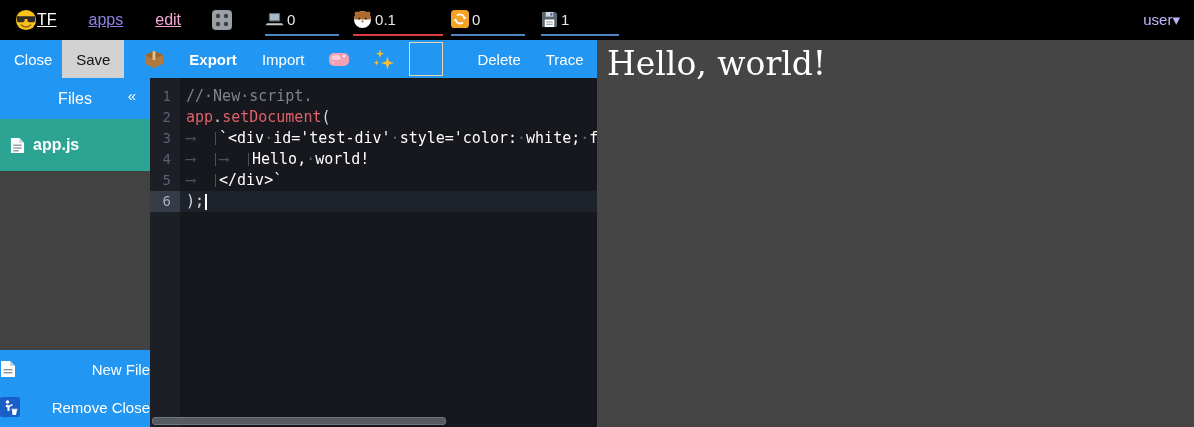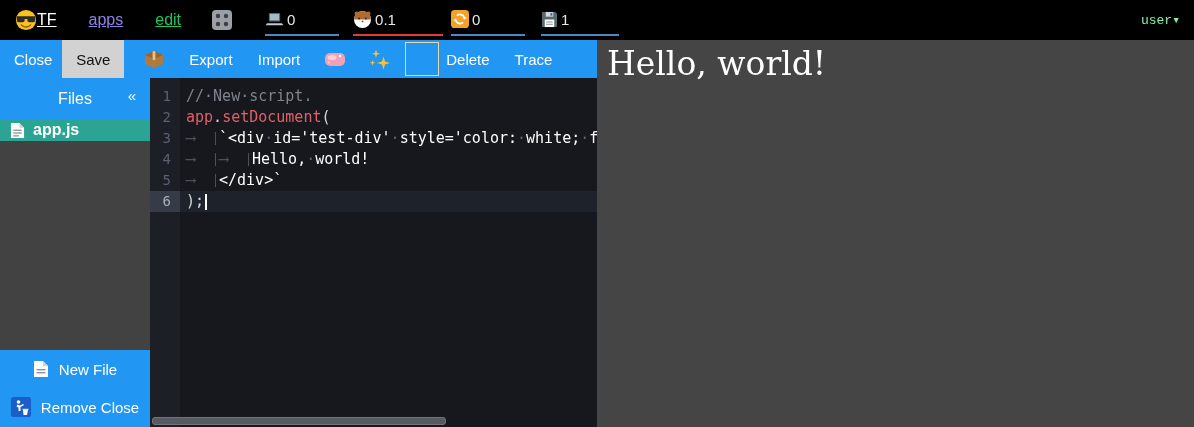--- a/index.html
+++ b/index.html
@@ -5,57 +5,57 @@
   html,body{margin:0;padding:0;background:#424242;}
   .stage{position:relative;width:1194px;height:427px;overflow:hidden;
          background:#424242;font-family:"Liberation Sans",sans-serif;}
 
   
   .topbar{position:absolute;left:0;top:0;width:1194px;height:40px;background:#000;
           display:flex;align-items:center;}
   .topbar a{font-size:16px;text-decoration:underline;cursor:pointer;}
   .lnk-tf{color:#ffffff;}
   .lnk-apps{color:#8c82e4;margin-left:32px;}
-  .lnk-edit{color:#22c55e;margin-left:32px;}
+  .lnk-edit{color:#f9a8d4;margin-left:32px;}
   .logo{margin-left:15px;width:22px;height:22px;}
   .dice{margin-left:30px;width:22px;height:22px;}
   .stat{display:flex;align-items:center;gap:3px;height:26px;margin-top:2px;
         border-bottom:2px solid #4e86c0;padding:0 2px 2px 0;}
   .stat .val{color:#e8e8e8;font-size:15px;}
   .stat-1{margin-left:32px;width:72px;}
   .stat-2{margin-left:14px;width:88px;border-bottom-color:#e03b3b;}
   .stat-3{margin-left:8px;width:72px;}
   .stat-4{margin-left:16px;width:76px;}
-  .usermenu{margin-left:auto;margin-right:14px;color:#86efac;font-size:13px;cursor:pointer;font-family:Liberation Mono, monospace;}
+  .usermenu{margin-left:auto;margin-right:14px;color:#c4b5fd;font-size:15px;cursor:pointer;}
 
   
   .toolbar{position:absolute;left:0;top:40px;width:597px;height:38px;background:#2196f3;
            display:flex;align-items:center;color:#fff;font-size:15px;}
   .tbtn{cursor:pointer;white-space:nowrap;}
   .tb-close{margin-left:14px;text-align:right;}
   .tb-save{margin-left:10px;width:62px;height:38px;background:#d2d2d2;color:#111;
            display:flex;align-items:center;justify-content:center;}
   .tb-pkg{margin-left:19px;width:22px;height:22px;}
-  .tb-export{margin-left:24px;}
+  .tb-export{margin-left:24px;font-weight:bold;}
   .tb-import{margin-left:25px;}
   .tb-soap{margin-left:24px;width:22px;height:22px;}
   .tb-spark{margin-left:23px;width:23px;height:23px;}
   .tb-box{margin-left:13px;width:32px;height:32px;border:1px solid #e6d9ad;}
-  .tb-delete{margin-left:7px;}
+  .tb-delete{margin-left:34px;}
   .tb-trace{margin-left:25px;}
 
   
   .files-header{position:absolute;left:0;top:78px;width:150px;height:41px;background:#2196f3;
                 display:flex;align-items:center;justify-content:center;color:#fff;font-size:16px;text-align:center;}
   .collapse{position:absolute;right:14px;top:9px;font-size:15px;color:#fff;cursor:pointer;}
-  .filerow{position:absolute;left:0;top:119px;width:150px;height:22px;background:#2ba493;
+  .filerow{position:absolute;left:0;top:119px;width:150px;height:52px;background:#2ba493;
            display:flex;align-items:center;gap:8px;padding-left:10px;box-sizing:border-box;
            color:#fff;font-weight:bold;font-size:16px;cursor:pointer;}
   .actions{position:absolute;left:0;top:350px;width:150px;height:77px;background:#2196f3;}
-  .actrow{height:38px;display:flex;align-items:center;justify-content:center;gap:10px;
+  .actrow{height:38px;display:flex;align-items:center;justify-content:space-between;gap:10px;
           color:#fff;font-size:15px;cursor:pointer;}
 
   
   .editor{position:absolute;left:150px;top:78px;width:447px;height:349px;background:#16181d;
           overflow:hidden;font-family:"DejaVu Sans Mono",monospace;font-size:15px;}
   .gutter-bg{position:absolute;left:0;top:0;width:30px;height:349px;background:#1c2026;}
   .lines{position:absolute;left:0;top:8px;width:447px;}
   .cline{display:flex;height:21px;line-height:21px;white-space:pre;}
   .cline.active{background:#1e222b;}
   .ln{width:30px;box-sizing:border-box;padding-right:9px;text-align:right;

